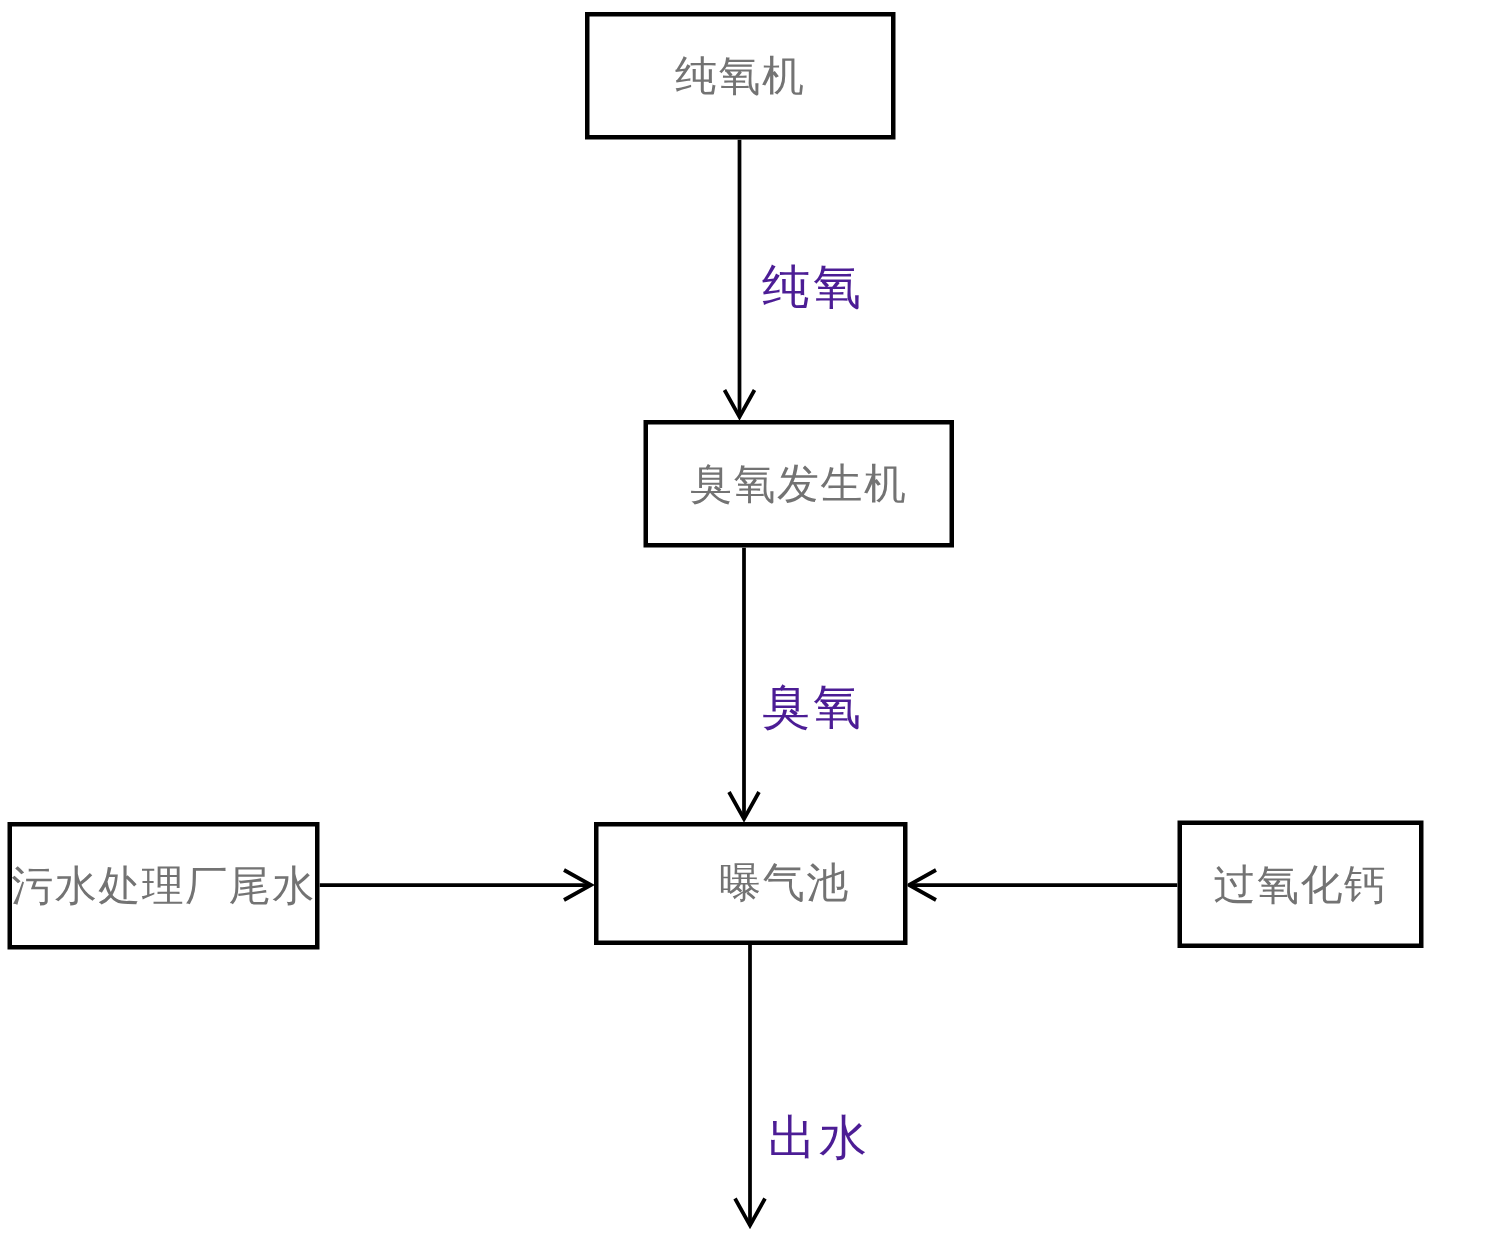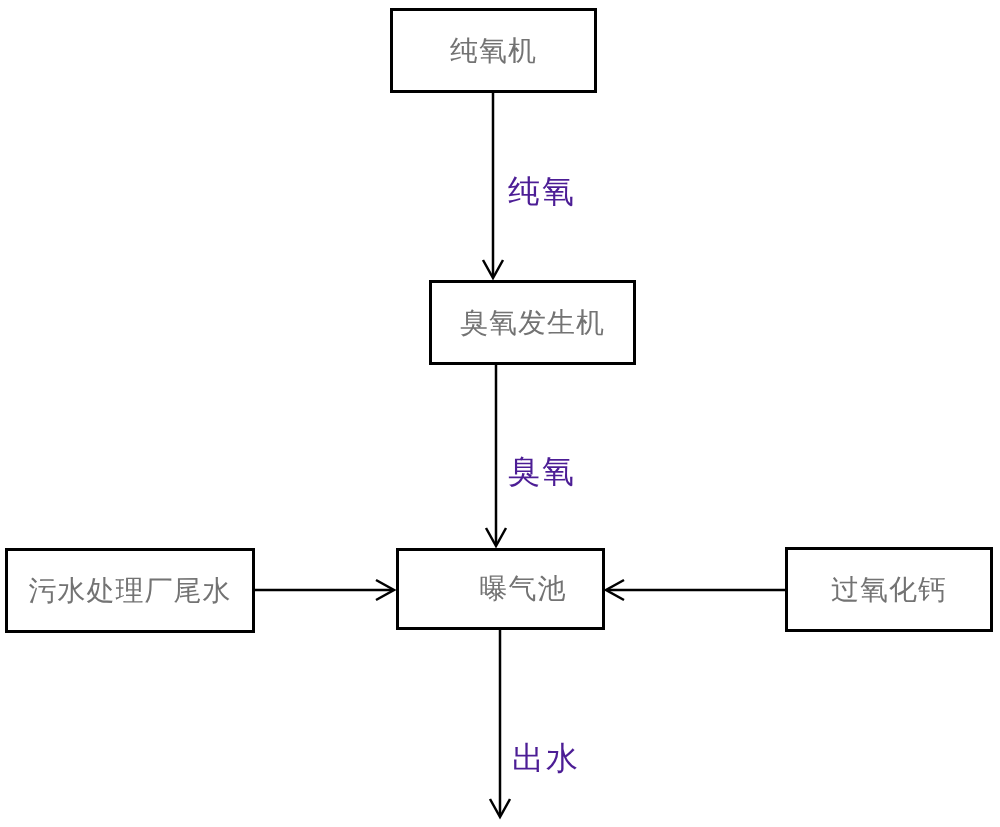--- a/index.html
+++ b/index.html
@@ -35,23 +35,23 @@
   .edge-label {
     position: absolute;
     font-size: 32px;
     color: #4c1d95;
     white-space: nowrap;
     letter-spacing: 2px;
   }
   
   .node-pure-oxygen-machine  { left: 390px; top: 8px;   width: 207px; height: 85px; }
   .node-ozone-generator      { left: 395px; top: 280px; width: 207px; height: 85px; margin-left: 34px; }
-  .node-wastewater-tailwater { left: 5px;   top: 548px; width: 250px; height: 85px; }
+  .node-wastewater-tailwater { left: 5px;   top: 548px; width: 208px; height: 85px; }
   .node-aeration-tank        { left: 396px; top: 548px; width: 209px; height: 82px; padding-left: 45px; }
-  .node-calcium-peroxide     { left: 785px; top: 547px; width: 208px; height: 85px; }
+  .node-calcium-peroxide     { left: 785px; top: 547px; width: 164px; height: 85px; }
   
   .label-pure-oxygen { left: 508px; top: 170px; }
   .label-ozone       { left: 508px; top: 450px; }
   .label-effluent    { left: 512px; top: 737px; }
 </style>
 </head>
 <body>
 
 <div class="diagram">
 

